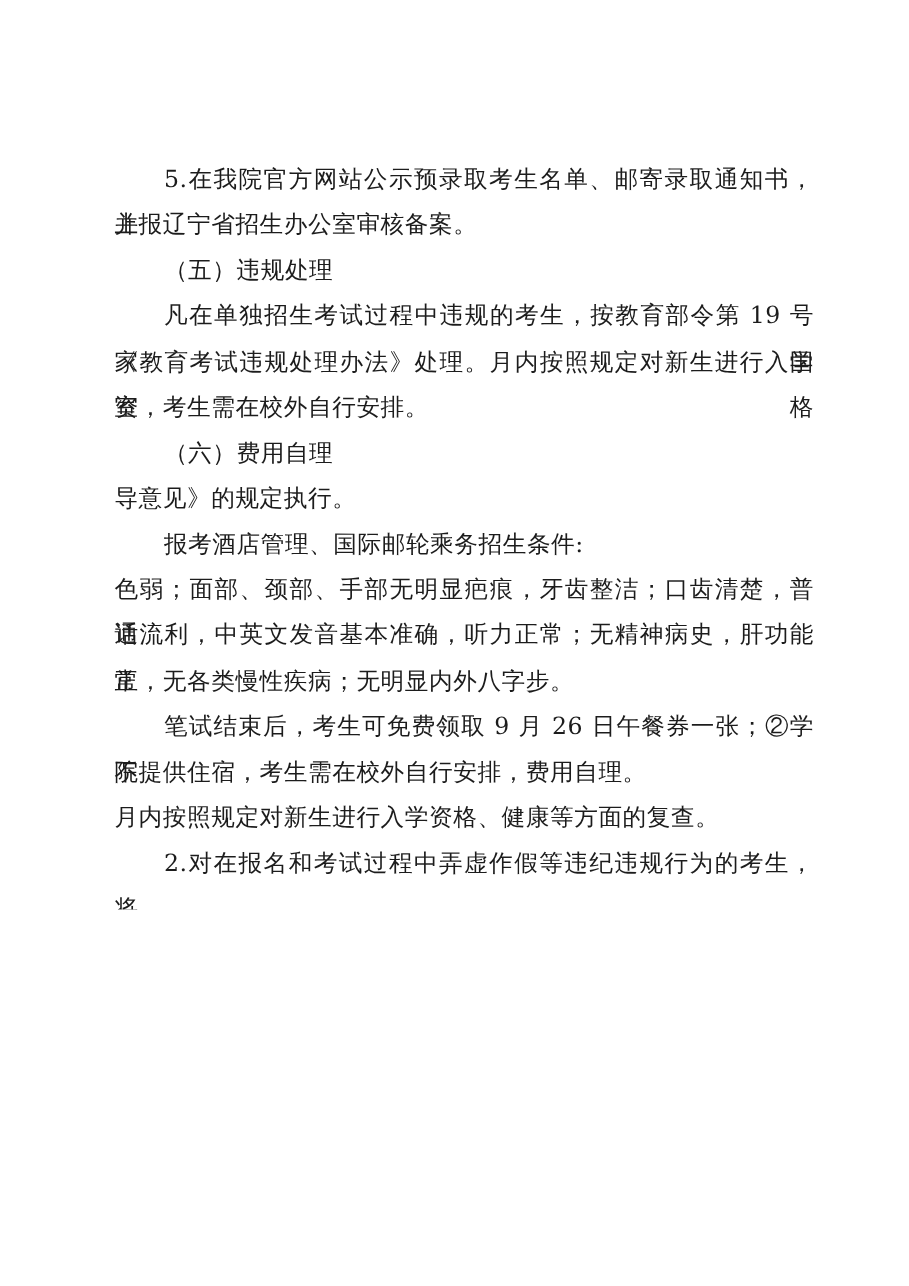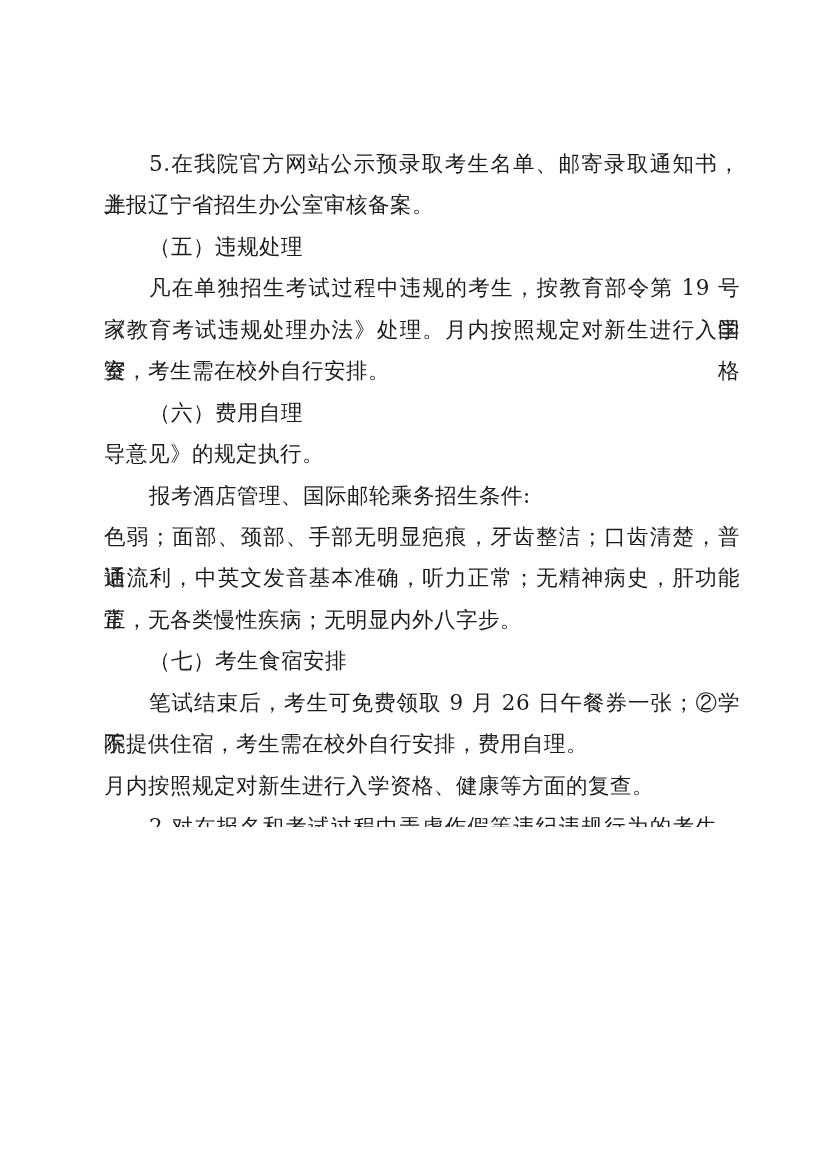--- a/index.html
+++ b/index.html
@@ -65,21 +65,20 @@
       <div class="line indent">（五）违规处理</div>
       <div class="line indent full">凡在单独招生考试过程中违规的考生，按教育部令第 19 号《国</div>
       <div class="line full">家教育考试违规处理办法》处理。月内按照规定对新生进行入学资格</div>
       <div class="line">室，考生需在校外自行安排。</div>
       <div class="line indent">（六）费用自理</div>
       <div class="line">导意见》的规定执行。</div>
       <div class="line indent">报考酒店管理、国际邮轮乘务招生条件:</div>
       <div class="line full">色弱；面部、颈部、手部无明显疤痕，牙齿整洁；口齿清楚，普通</div>
       <div class="line full">话流利，中英文发音基本准确，听力正常；无精神病史，肝功能正</div>
       <div class="line">常，无各类慢性疾病；无明显内外八字步。</div>
-      <div class="line indent">（七）考生食宿安排</div>
       <div class="line indent full">笔试结束后，考生可免费领取 9 月 26 日午餐券一张；②学院</div>
       <div class="line">不提供住宿，考生需在校外自行安排，费用自理。</div>
       <div class="line">月内按照规定对新生进行入学资格、健康等方面的复查。</div>
       <div class="line indent full">2.对在报名和考试过程中弄虚作假等违纪违规行为的考生，将</div>
     </div>
 
   <div class="footer">
     <span class="dash">–</span><span class="pagenum">6</span><span class="dash">–</span>
   </div>
 

